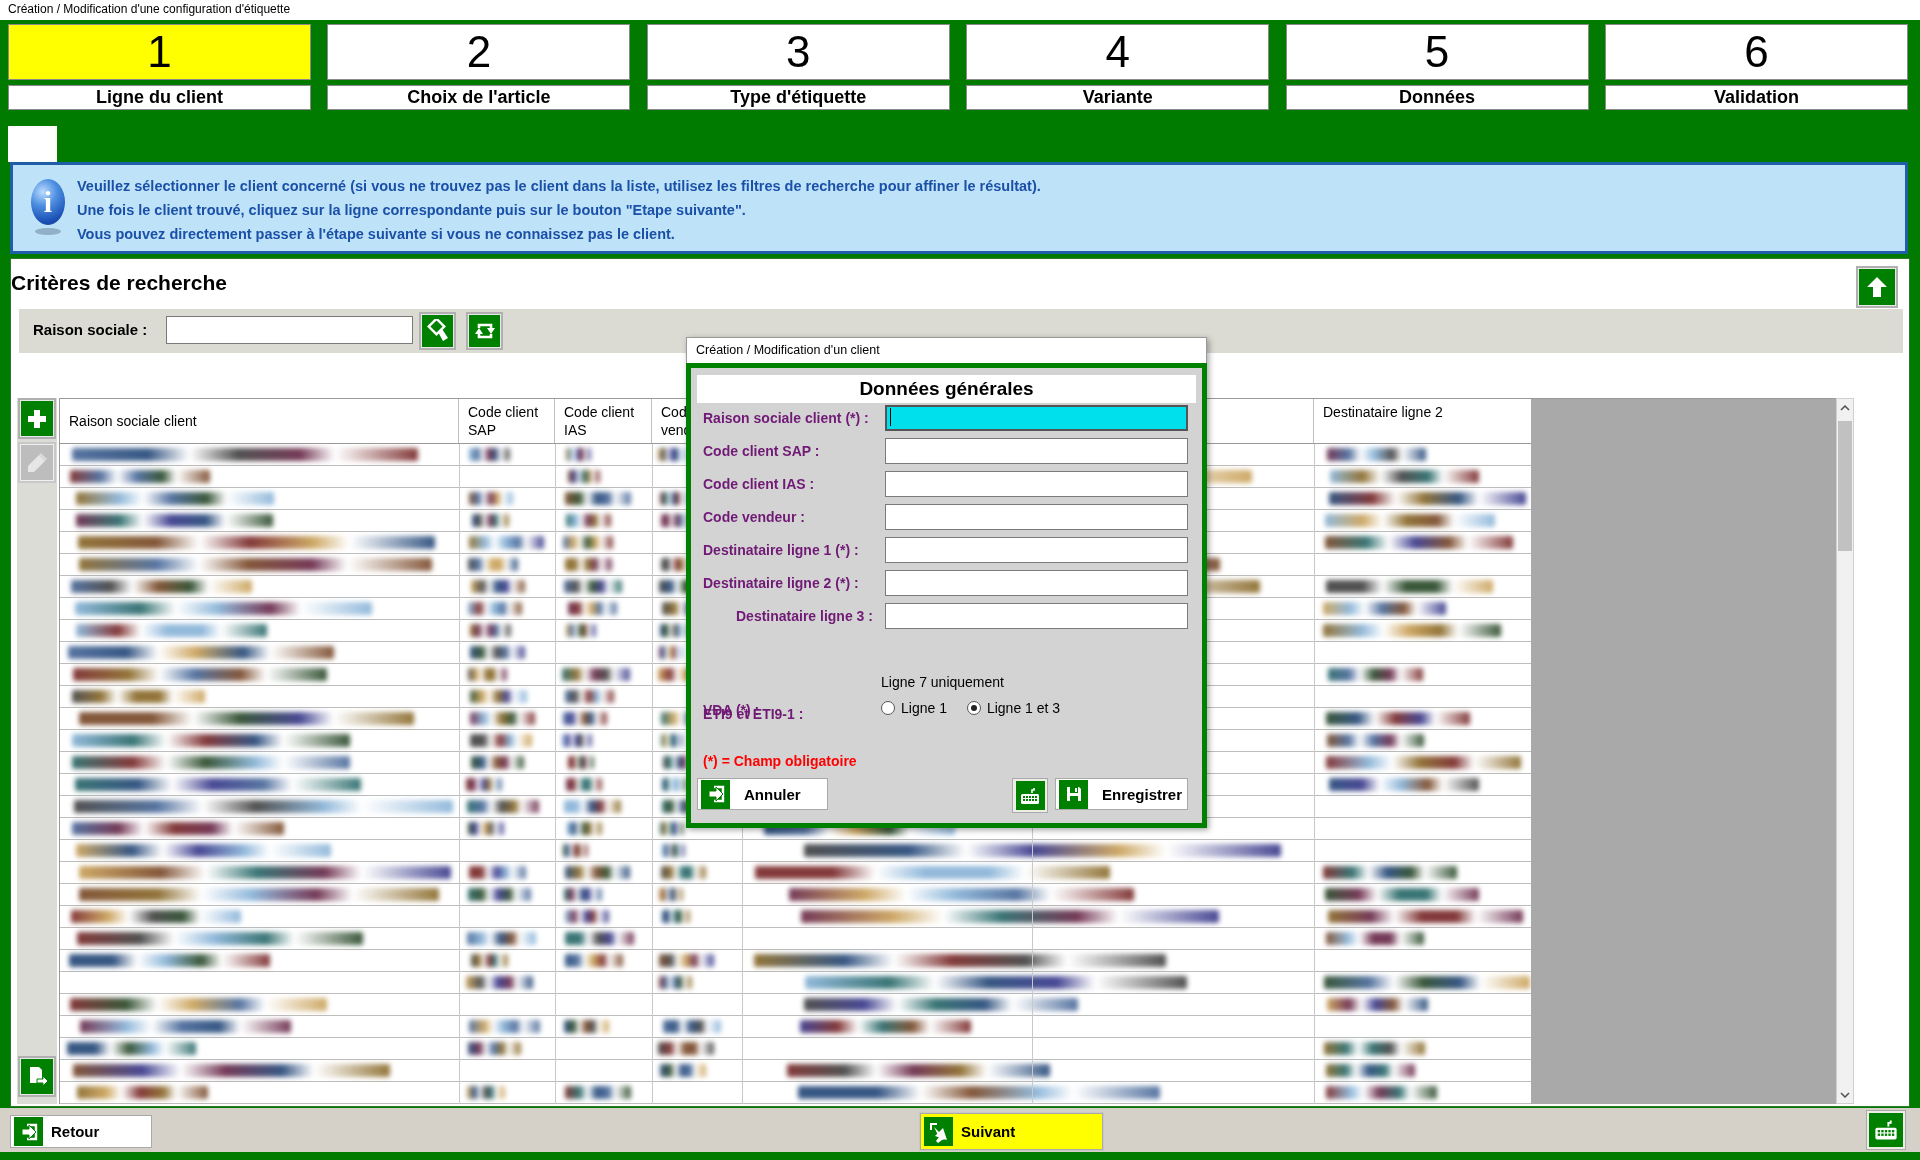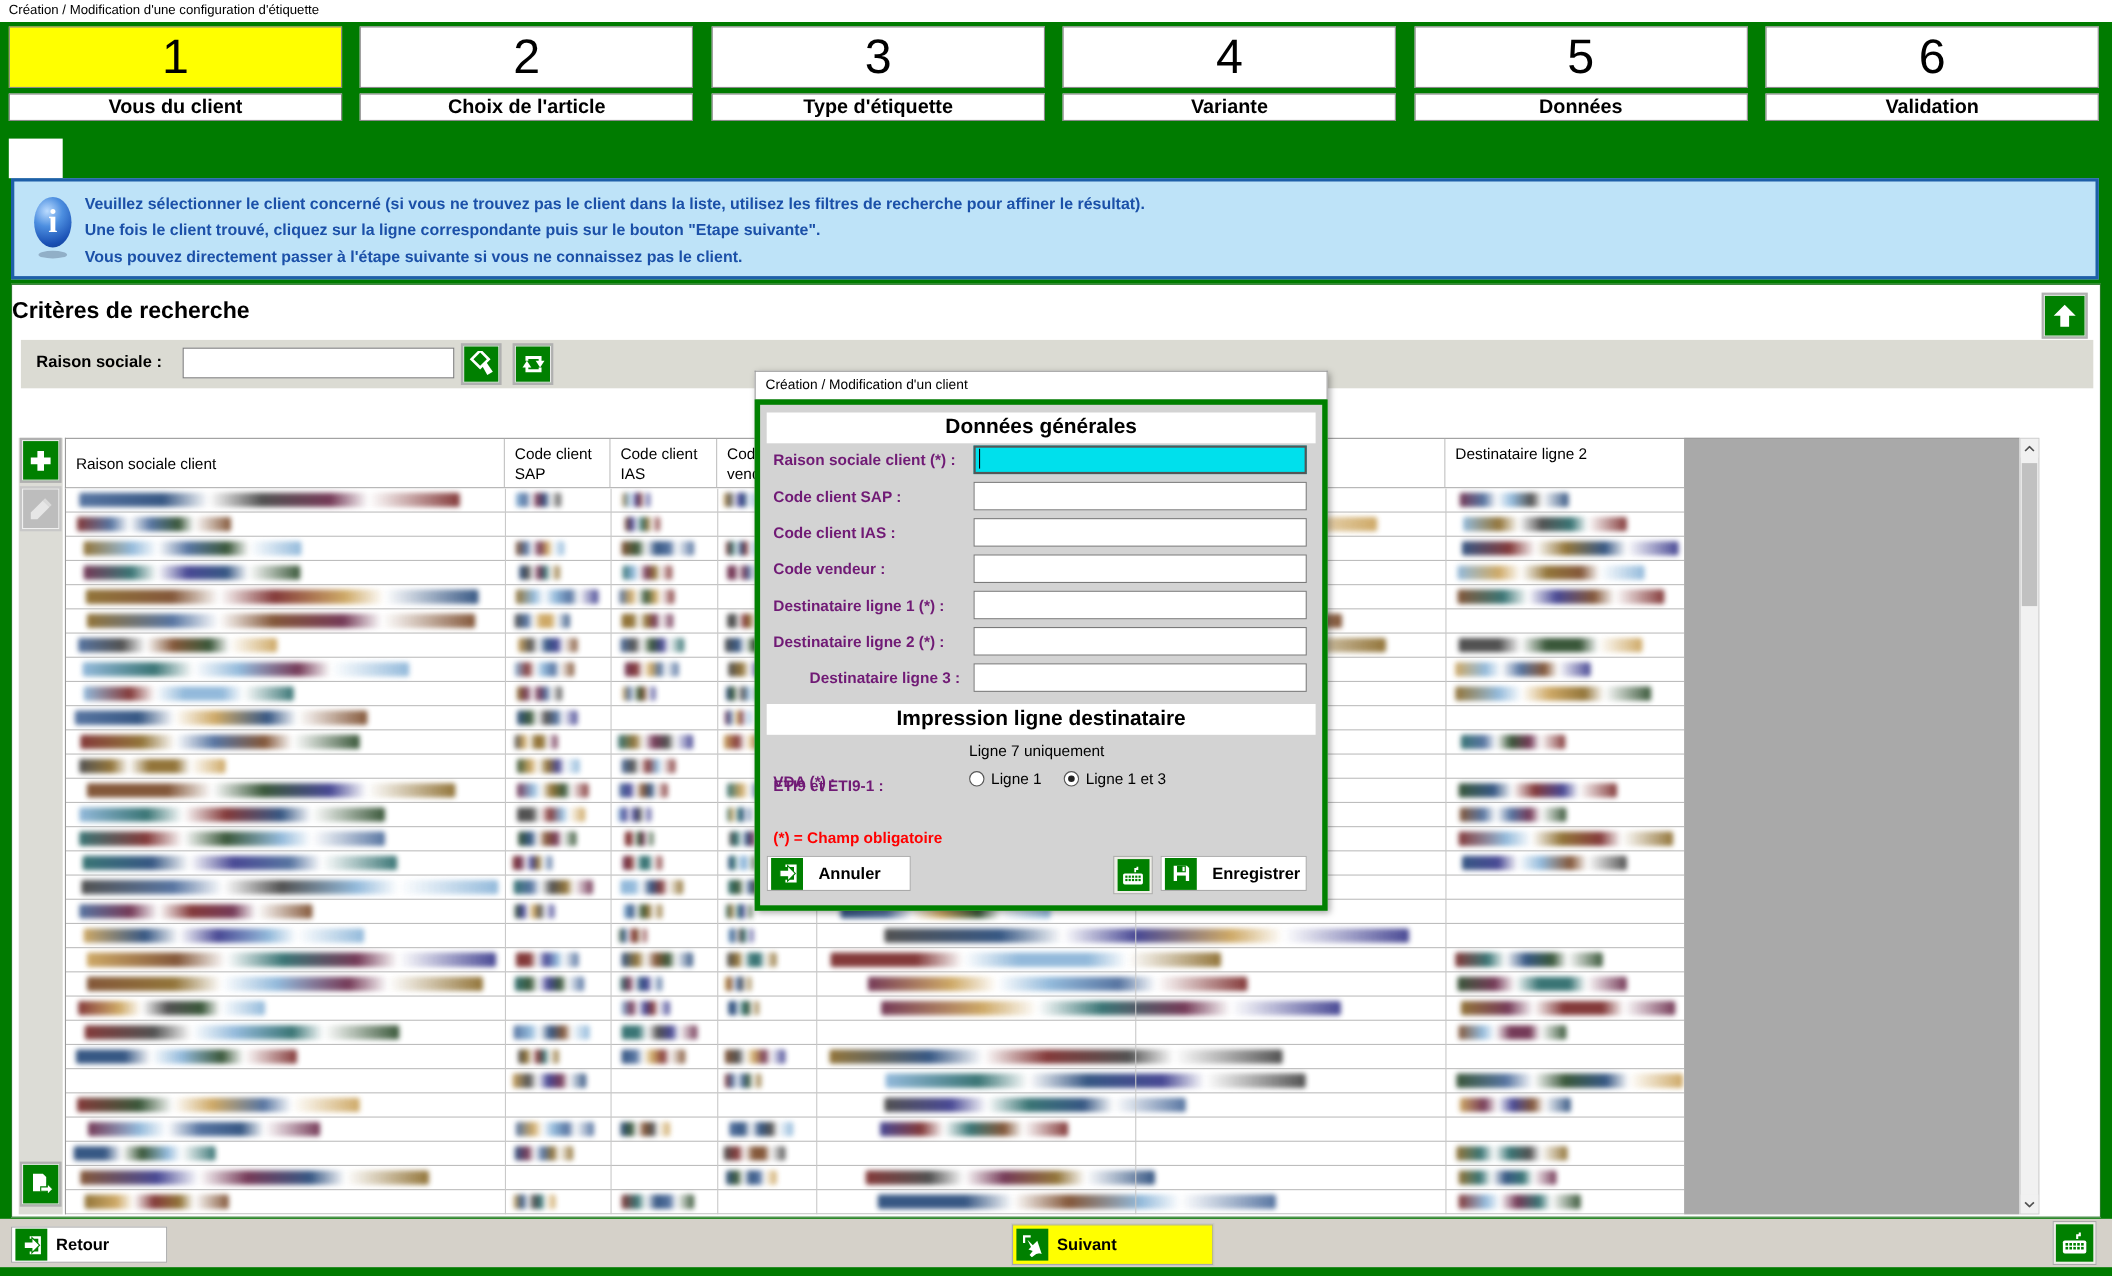--- a/index.html
+++ b/index.html
@@ -125,21 +125,21 @@
 </head>
 <body>
 
 <div id="titlebar">
   <span>Création / Modification d'une configuration d'étiquette</span>
 </div>
 
 <div id="steps">
     <div class="step active" style="left: 8px;">
       <div class="num">1</div>
-      <div class="lbl">Vous du client</div>
+      <div class="lbl">Ligne du client</div>
     </div>
     <div class="step" style="left: 327.4px;">
       <div class="num">2</div>
       <div class="lbl">Choix de l'article</div>
     </div>
     <div class="step" style="left: 646.8px;">
       <div class="num">3</div>
       <div class="lbl">Type d'étiquette</div>
     </div>
     <div class="step" style="left: 966.2px;">
@@ -484,21 +484,20 @@
         <div class="dlg-label" style="top: 141px;">Code vendeur :</div>
         <input type="text" class="dlg-input" style="top: 136px;">
         <div class="dlg-label" style="top: 174px;">Destinataire ligne 1 (*) :</div>
         <input type="text" class="dlg-input" style="top: 169px;">
         <div class="dlg-label" style="top: 207px;">Destinataire ligne 2 (*) :</div>
         <input type="text" class="dlg-input" style="top: 202px;">
         <div class="dlg-label" style="top: 240px; padding-left: 33px;">Destinataire ligne 3 :</div>
         <input type="text" class="dlg-input" style="top: 235px;">
       </div>
 
-    <div class="dlg-strip" style="top:272px;">Impression ligne destinataire</div>
 
     <div class="dlg-label" style="top:306px;margin-top:32px;">ETI9 et ETI9-1 :</div>
     <div class="dlg-value" style="top:306px;">Ligne 7 uniquement</div>
 
     <div class="dlg-label" style="top:334px;">VDA (*) :</div>
     <div class="radio-row" style="top:332px;" id="vda-radios">
         <span class="radio"></span>
         <span style="margin-right: 14px;">Ligne 1</span>
         <span class="radio sel"></span>
         <span style="margin-right: 14px;">Ligne 1 et 3</span>

